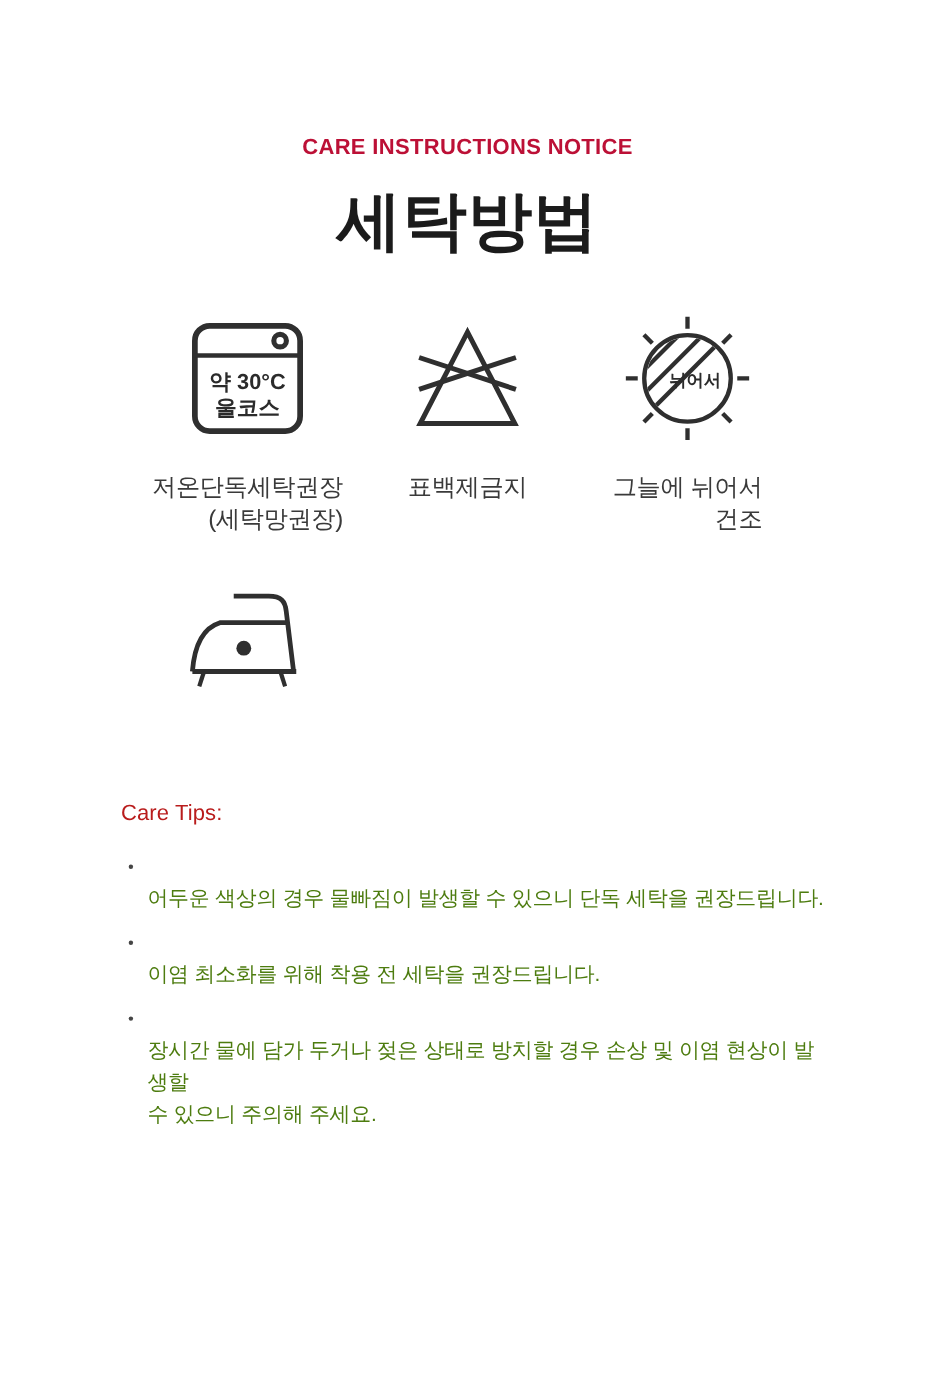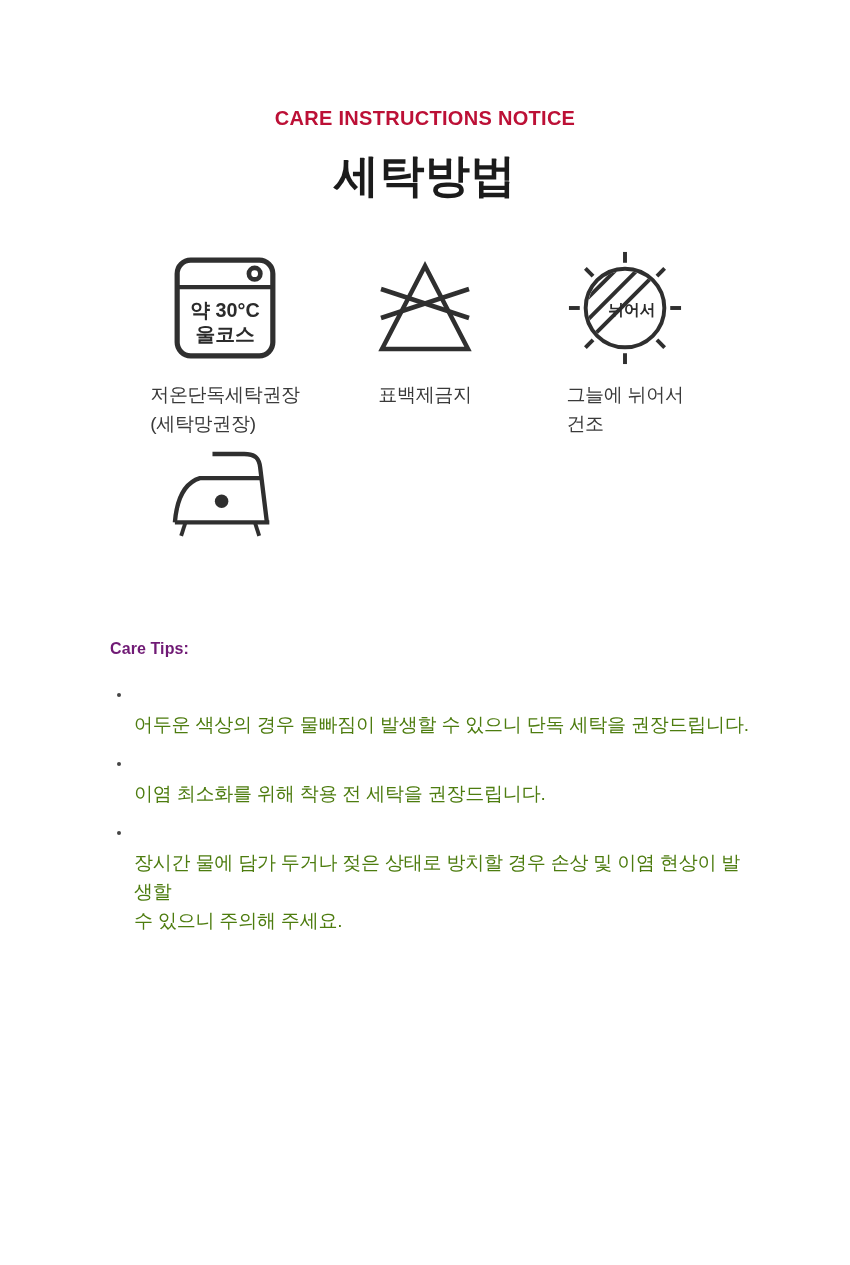--- a/index.html
+++ b/index.html
@@ -5,69 +5,70 @@
   * { margin: 0; padding: 0; box-sizing: border-box; }
   html, body { background: #ffffff; }
   body {
     width: 850px;
     height: 1265px;
     margin: 0 auto;
     font-family: "Liberation Sans", "DejaVu Sans", sans-serif;
     overflow: hidden;
     position: relative;
   }
-  .header { padding-top: 107px; text-align: center; }
+  .header { padding-top: 107px; text-align: center; margin-top: 16px; }
   .eyebrow {
     color: #BC1036;
     font-size: 20px;
     font-weight: 800;
     letter-spacing: 0.3px;
   }
   .page-title {
     margin-top: 16px;
     color: #1b1b1b;
-    font-size: 45px;
+    font-size: 59px;
     font-weight: 700;
     letter-spacing: 0.5px;
   }
   .care-grid {
     width: 600px;
     margin: 46px auto 0;
     display: grid;
     grid-template-columns: repeat(3, 1fr);
+    row-gap: 40px;
   }
   .cell { display: flex; flex-direction: column; align-items: center; }
   .icon-box {
     height: 112px;
     display: flex;
     align-items: center;
     justify-content: center;
   }
   .icon-box svg { display: block; }
   .icon-stroke { stroke: #2f2f2f; fill: none; }
   .icon-fill { fill: #2f2f2f; }
   .icon-text {
     fill: #2b2b2b;
     font-family: "Liberation Sans", "DejaVu Sans", sans-serif;
     text-anchor: middle;
   }
   .icon-label {
-    margin-top: 16px;
-    text-align: left;
-    font-size: 19px;
+    margin-top: 28px;
+    text-align: right;
+    font-size: 22px;
     line-height: 29px;
     color: #3a3a3a;
     letter-spacing: -0.3px;
   }
   .lbl-line { display: block; }
   .tips { margin: 90px 95px 0 110px; }
   .tips-heading {
-    font-size: 16px;
-    font-weight: 700;
-    color: #701a75;
+    font-size: 20px;
+    font-weight: 400;
+    color: #b91c1c;
     letter-spacing: 0.1px;
   }
   .tips-list { list-style: none; margin-top: 23px; }
   .tip {
     position: relative;
     padding-left: 24px;
     margin-bottom: 11px;
     font-size: 19px;
     line-height: 29px;
     color: #4d7c0f;

